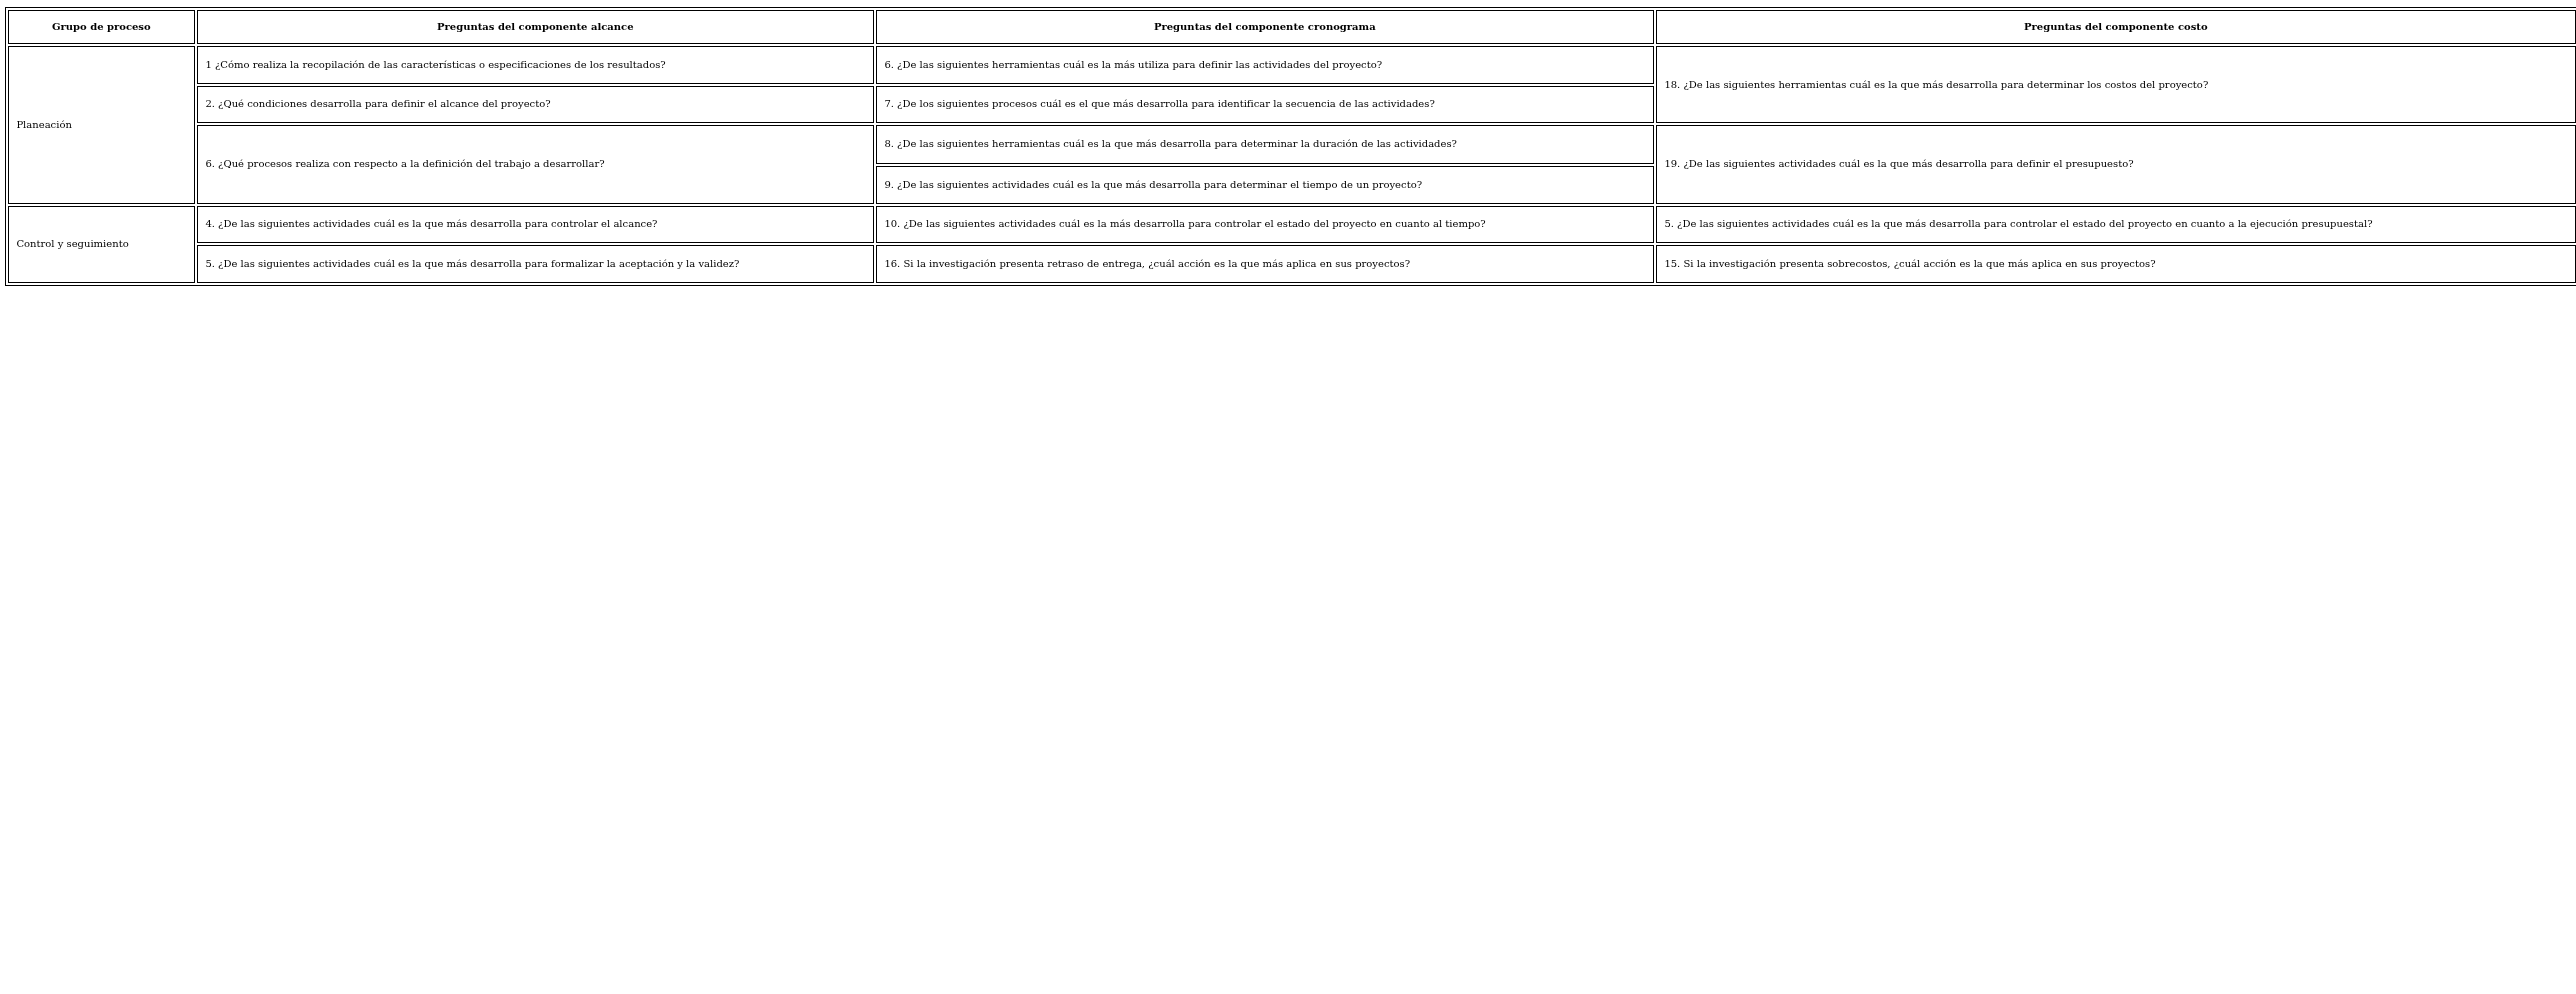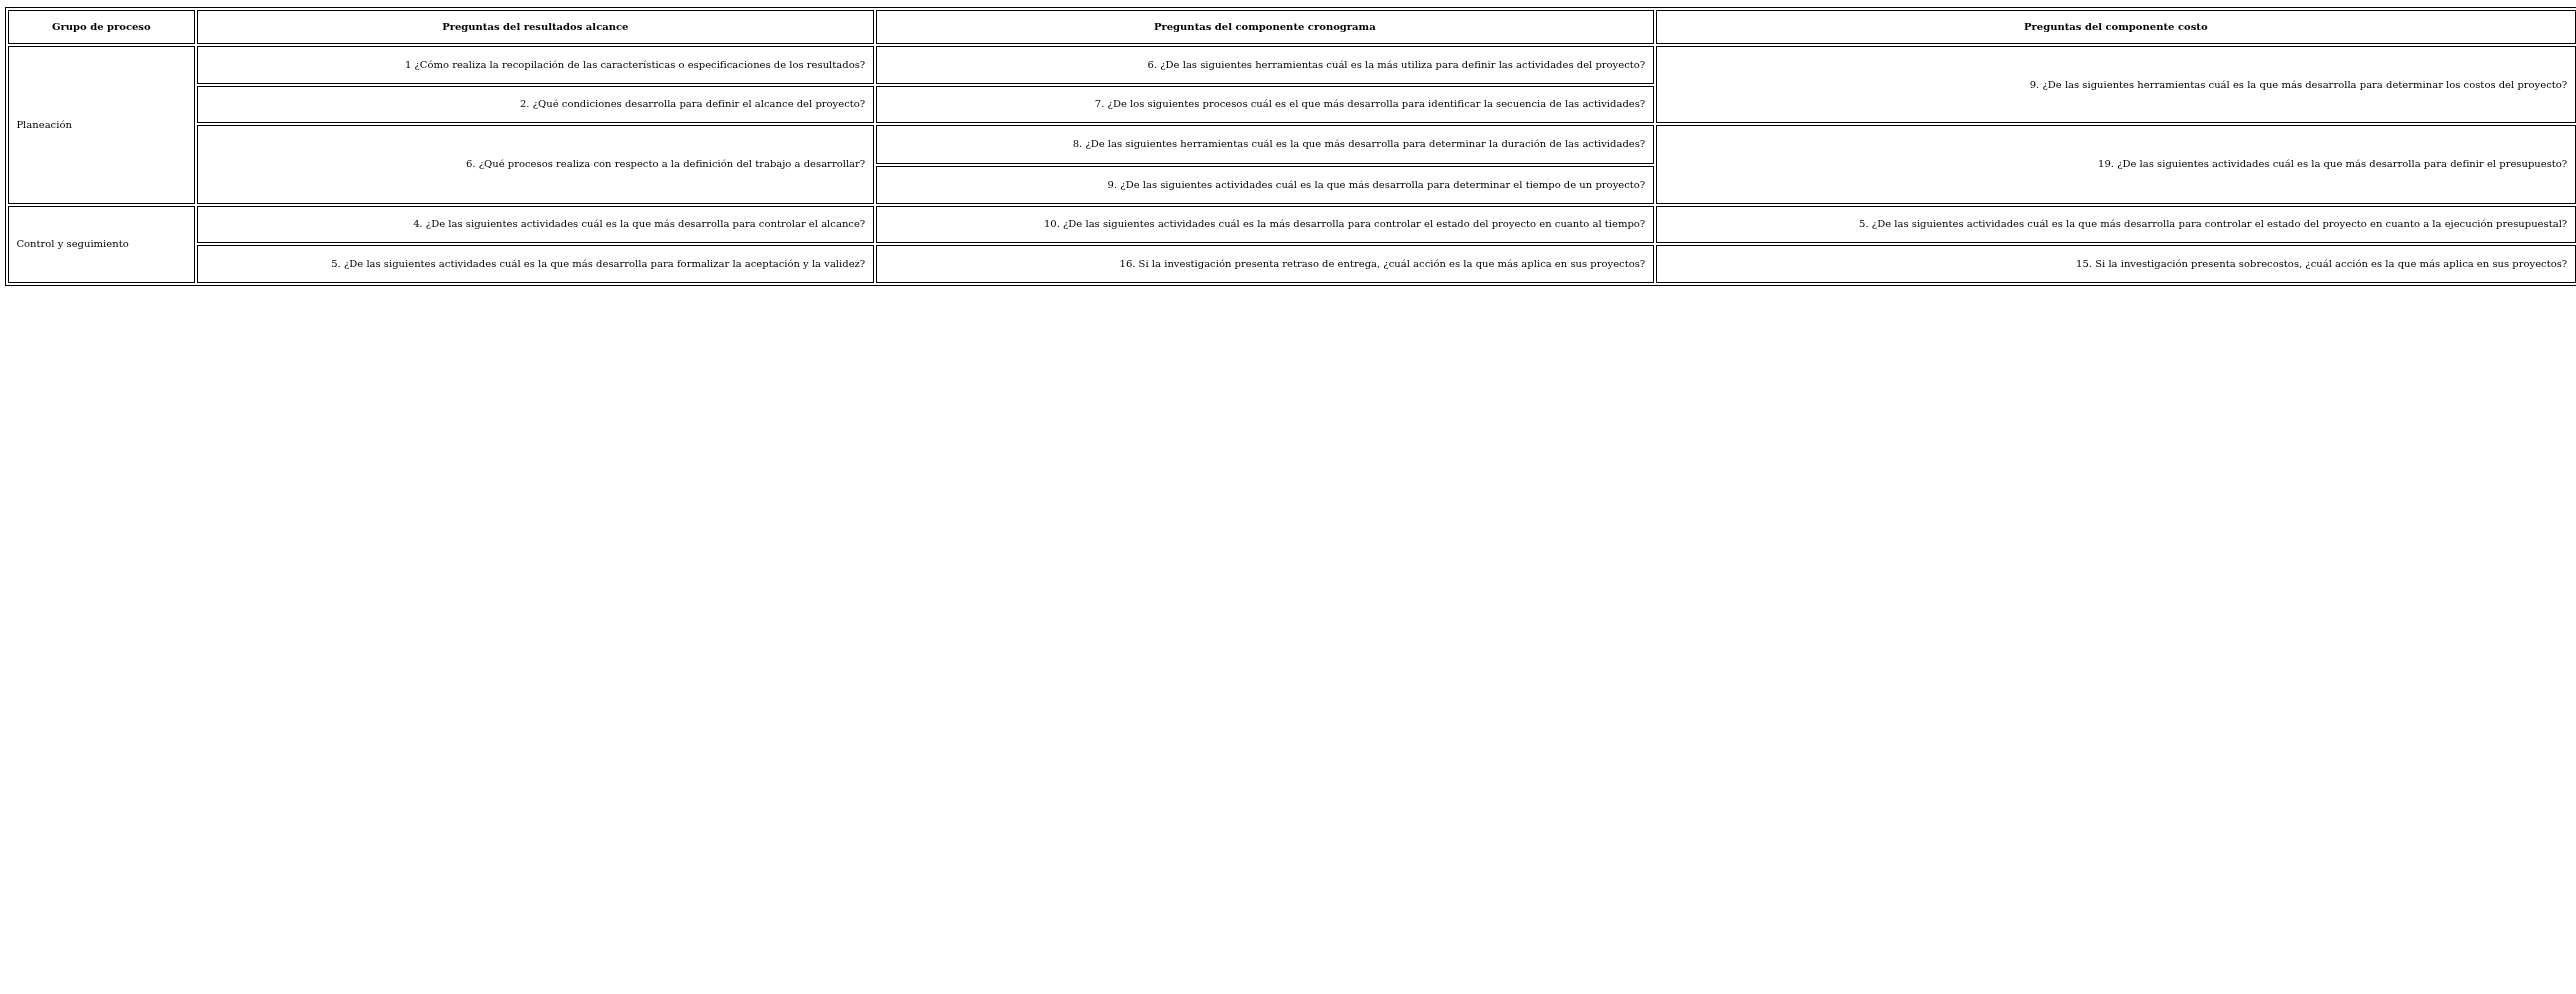--- a/index.html
+++ b/index.html
@@ -35,21 +35,21 @@
   table.qtable th {
     font-weight: bold;
     text-align: center;
     height: 29px;
   }
   td.group-cell {
     text-align: left;
     font-weight: normal;
   }
   td.q-cell {
-    text-align: right;
+    text-align: left;
     margin-top: 48px;
   }
   tr.r1 td { height: 31.5px; }
   tr.r2 td { height: 31.5px; }
   tr.r3a td { height: 33px; }
   tr.r3b td { height: 32px; }
   tr.r4 td { height: 31.5px; }
   tr.r5 td { height: 32px; }
   col.c-group   { width: 187px; }
   col.c-alcance { width: 677px; }
@@ -62,31 +62,31 @@
 <table class="qtable">
   <colgroup>
     <col class="c-group">
     <col class="c-alcance">
     <col class="c-crono">
     <col class="c-costo">
   </colgroup>
   <thead>
     <tr class="header-row">
       <th>Grupo de proceso</th>
-      <th>Preguntas del resultados alcance</th>
+      <th>Preguntas del componente alcance</th>
       <th>Preguntas del componente cronograma</th>
       <th>Preguntas del componente costo</th>
     </tr>
   </thead>
   <tbody>
     <tr class="r1">
       <td class="group-cell" rowspan="4">Planeación</td>
       <td class="q-cell">1 ¿Cómo realiza la recopilación de las características o especificaciones de los resultados?</td>
       <td class="q-cell">6. ¿De las siguientes herramientas cuál es la más utiliza para definir las actividades del proyecto?</td>
-      <td class="q-cell" rowspan="2">9. ¿De las siguientes herramientas cuál es la que más desarrolla para determinar los costos del proyecto?</td>
+      <td class="q-cell" rowspan="2">18. ¿De las siguientes herramientas cuál es la que más desarrolla para determinar los costos del proyecto?</td>
     </tr>
     <tr class="r2">
       <td class="q-cell">2. ¿Qué condiciones desarrolla para definir el alcance del proyecto?</td>
       <td class="q-cell">7. ¿De los siguientes procesos cuál es el que más desarrolla para identificar la secuencia de las actividades?</td>
     </tr>
     <tr class="r3a">
       <td class="q-cell" rowspan="2">6. ¿Qué procesos realiza con respecto a la definición del trabajo a desarrollar?</td>
       <td class="q-cell">8. ¿De las siguientes herramientas cuál es la que más desarrolla para determinar la duración de las actividades?</td>
       <td class="q-cell" rowspan="2">19. ¿De las siguientes actividades cuál es la que más desarrolla para definir el presupuesto?</td>
     </tr>

